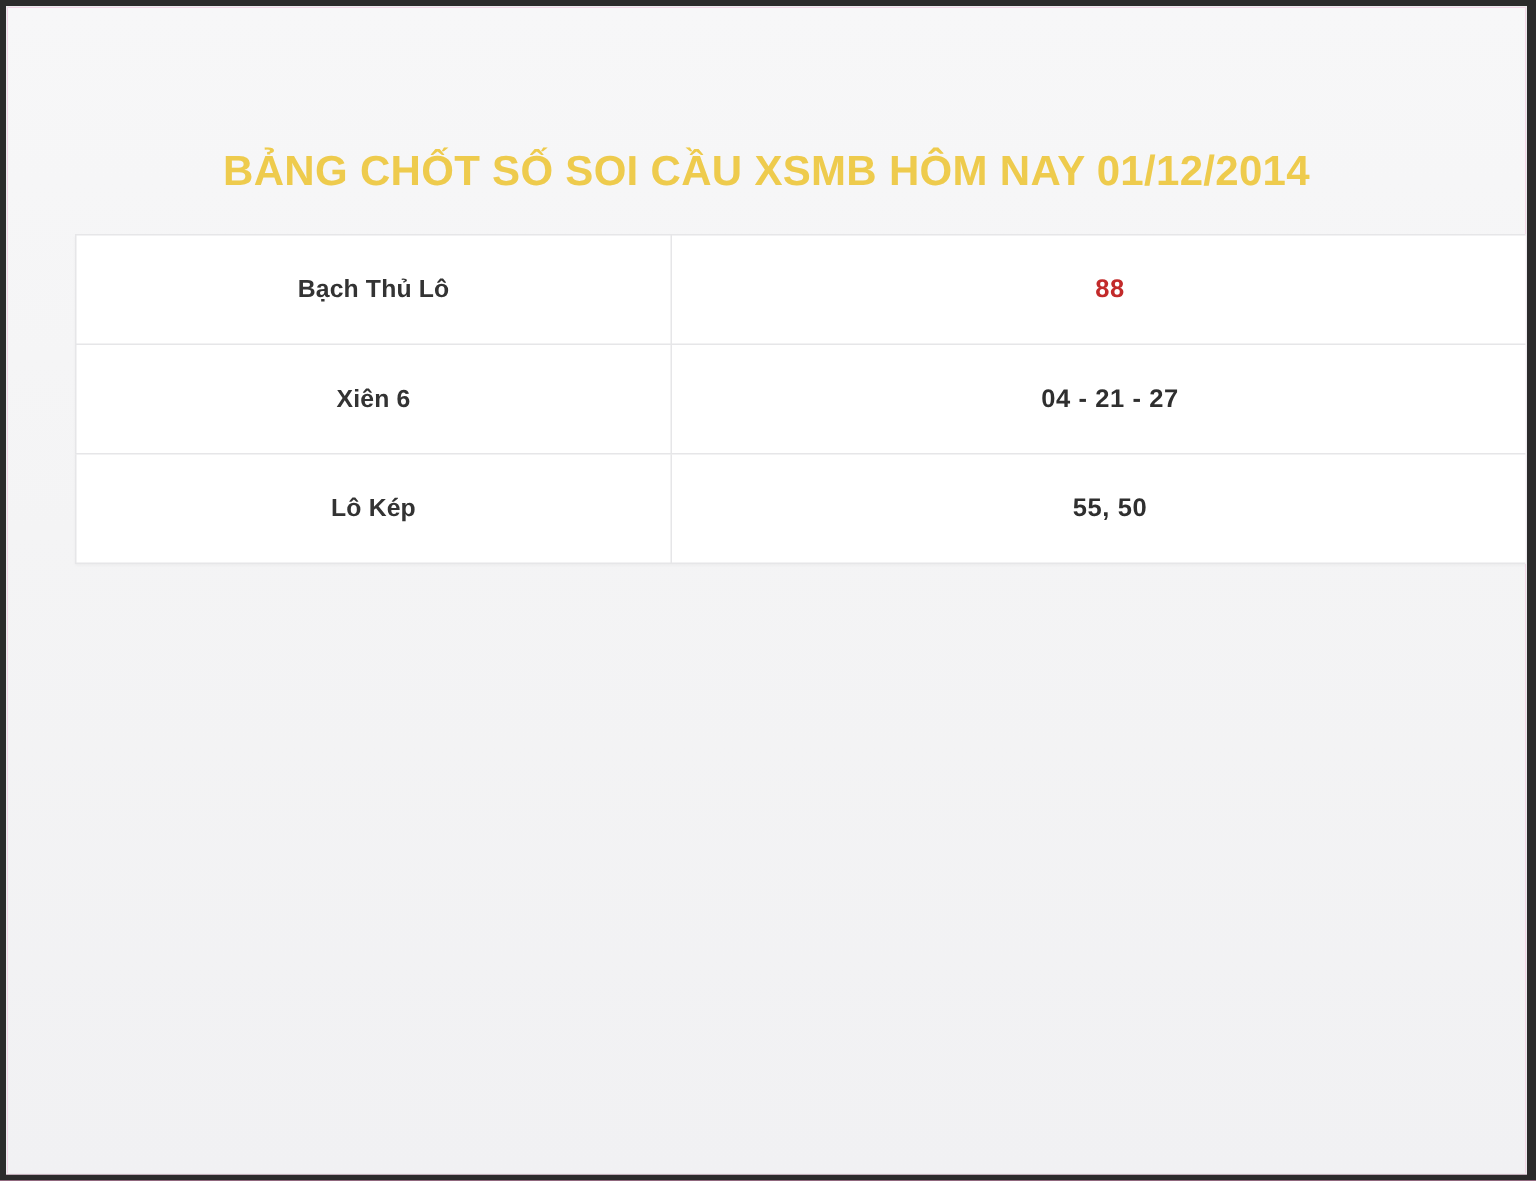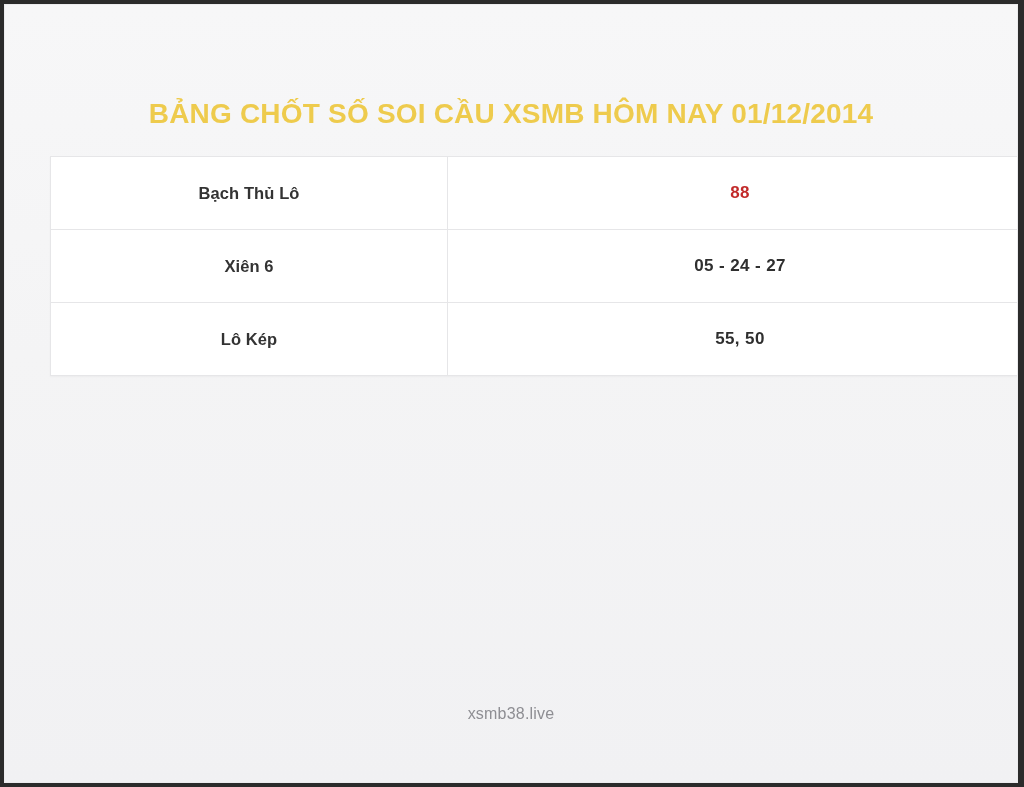--- a/index.html
+++ b/index.html
@@ -126,28 +126,25 @@
 
     <div class="table-wrap">
       <table class="soicau-table">
         <tbody>
             <tr>
               <td class="col-label"><span class="cell-label">Bạch Thủ Lô</span></td>
               <td class="col-value"><span class="cell-value is-highlight">88</span></td>
             </tr>
             <tr>
               <td class="col-label"><span class="cell-label">Xiên 6</span></td>
-              <td class="col-value"><span class="cell-value">05 - 24 - 27</span></td>
+              <td class="col-value"><span class="cell-value">04 - 21 - 27</span></td>
             </tr>
             <tr>
               <td class="col-label"><span class="cell-label">Lô Kép</span></td>
               <td class="col-value"><span class="cell-value">55, 50</span></td>
             </tr>
           </tbody>
       </table>
     </div>
 
-    <div class="footer-wrap">
-      <span class="footer-text">xsmb38.live</span>
-    </div>
 
   </div>
 </div>
 
 </body></html>

